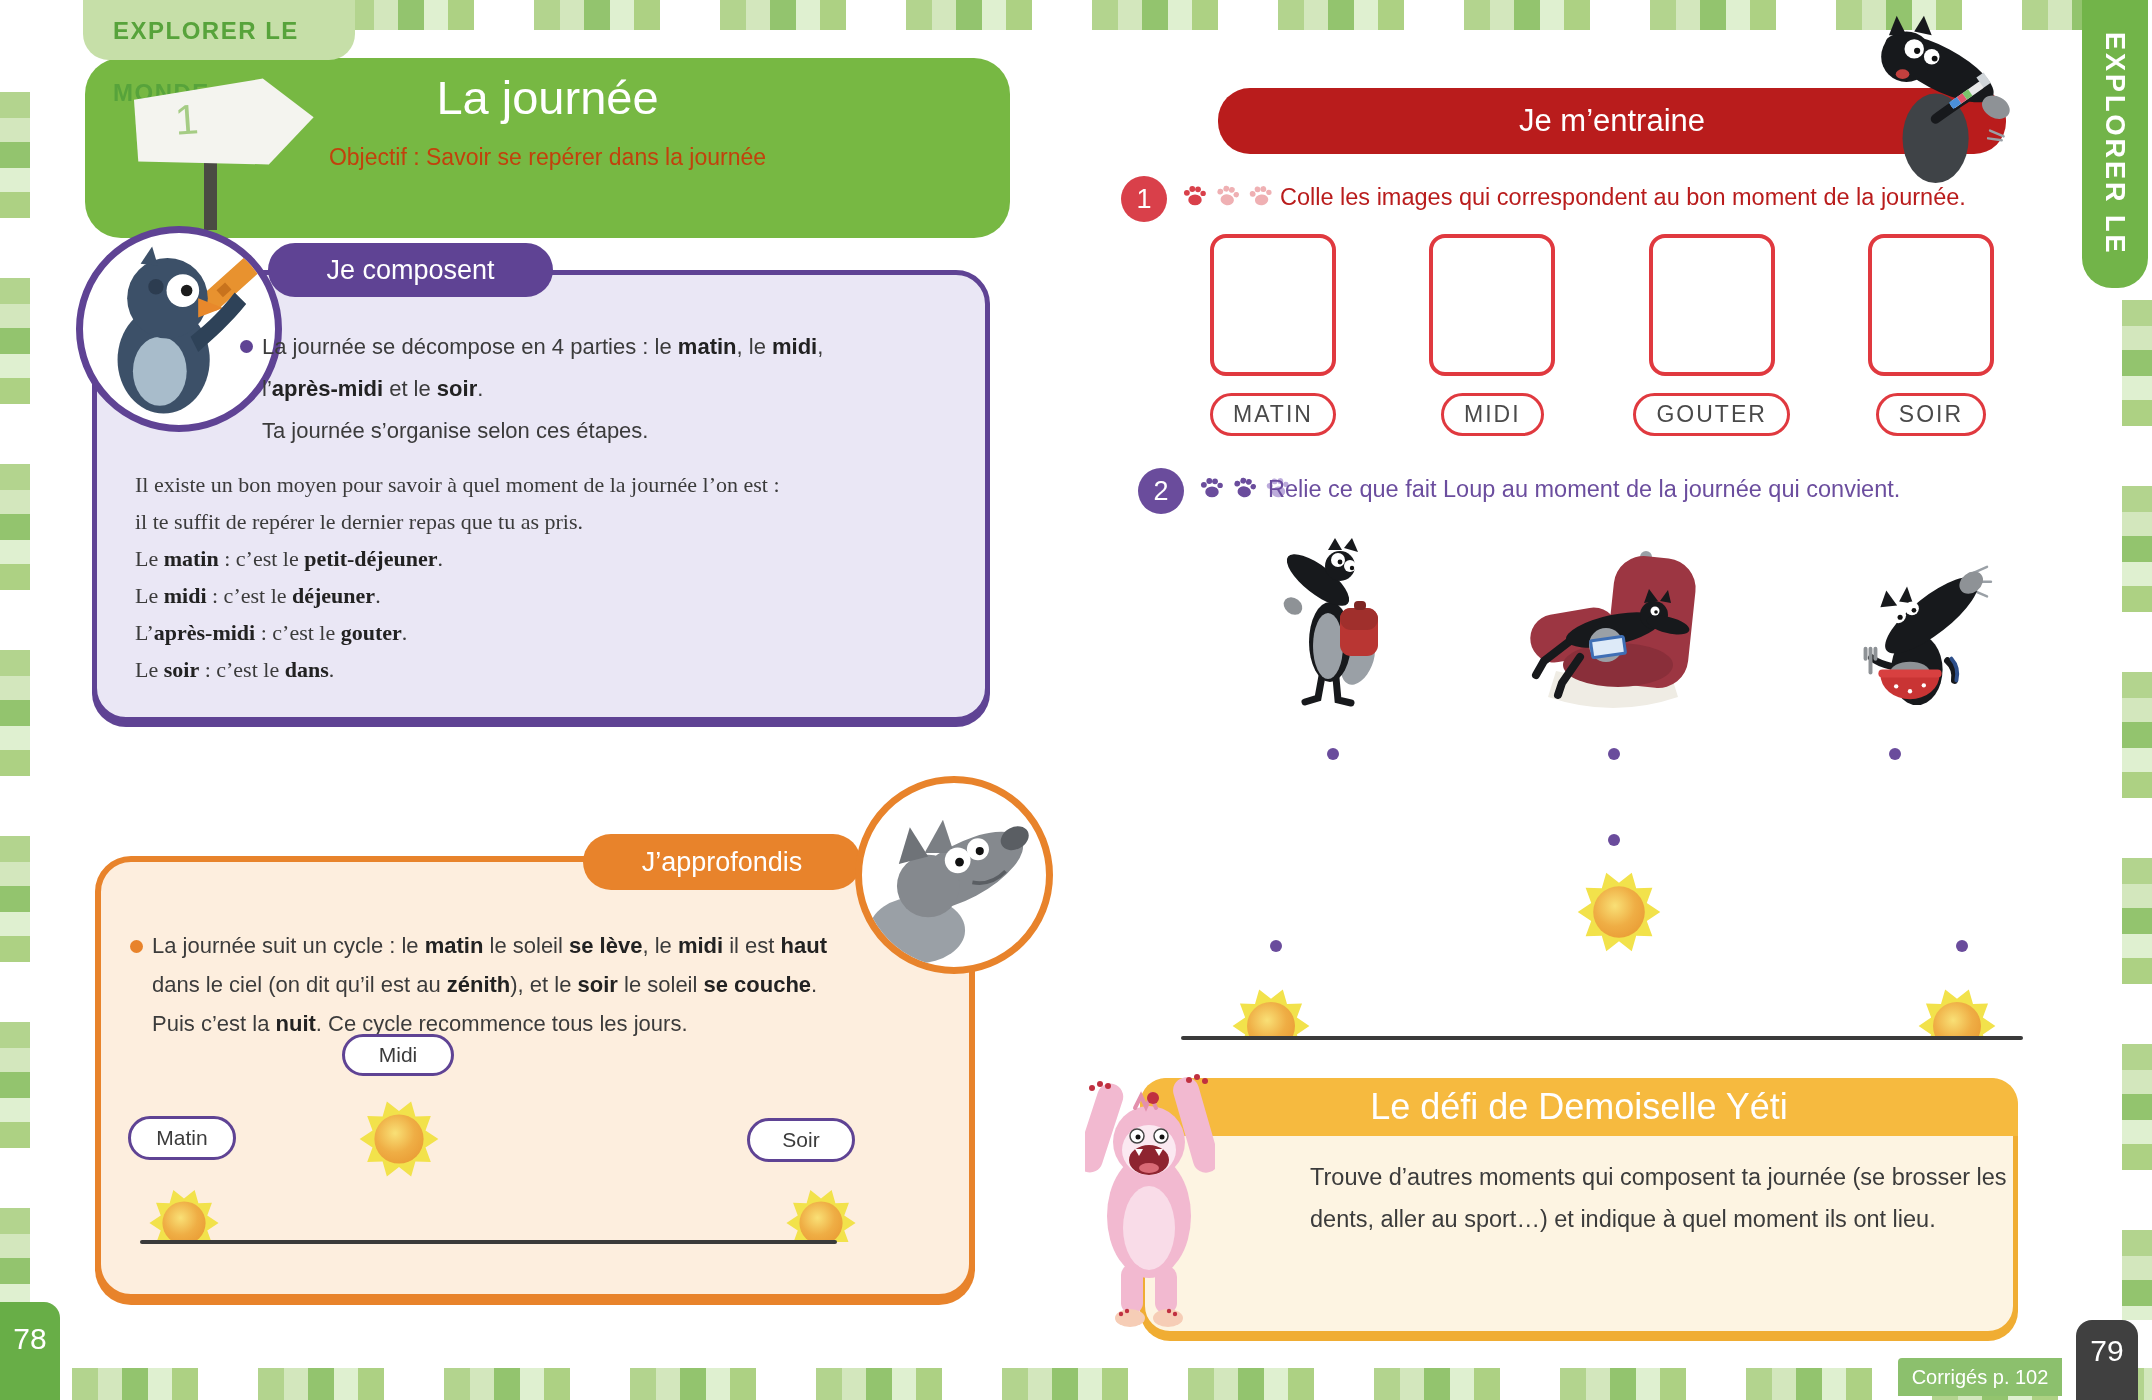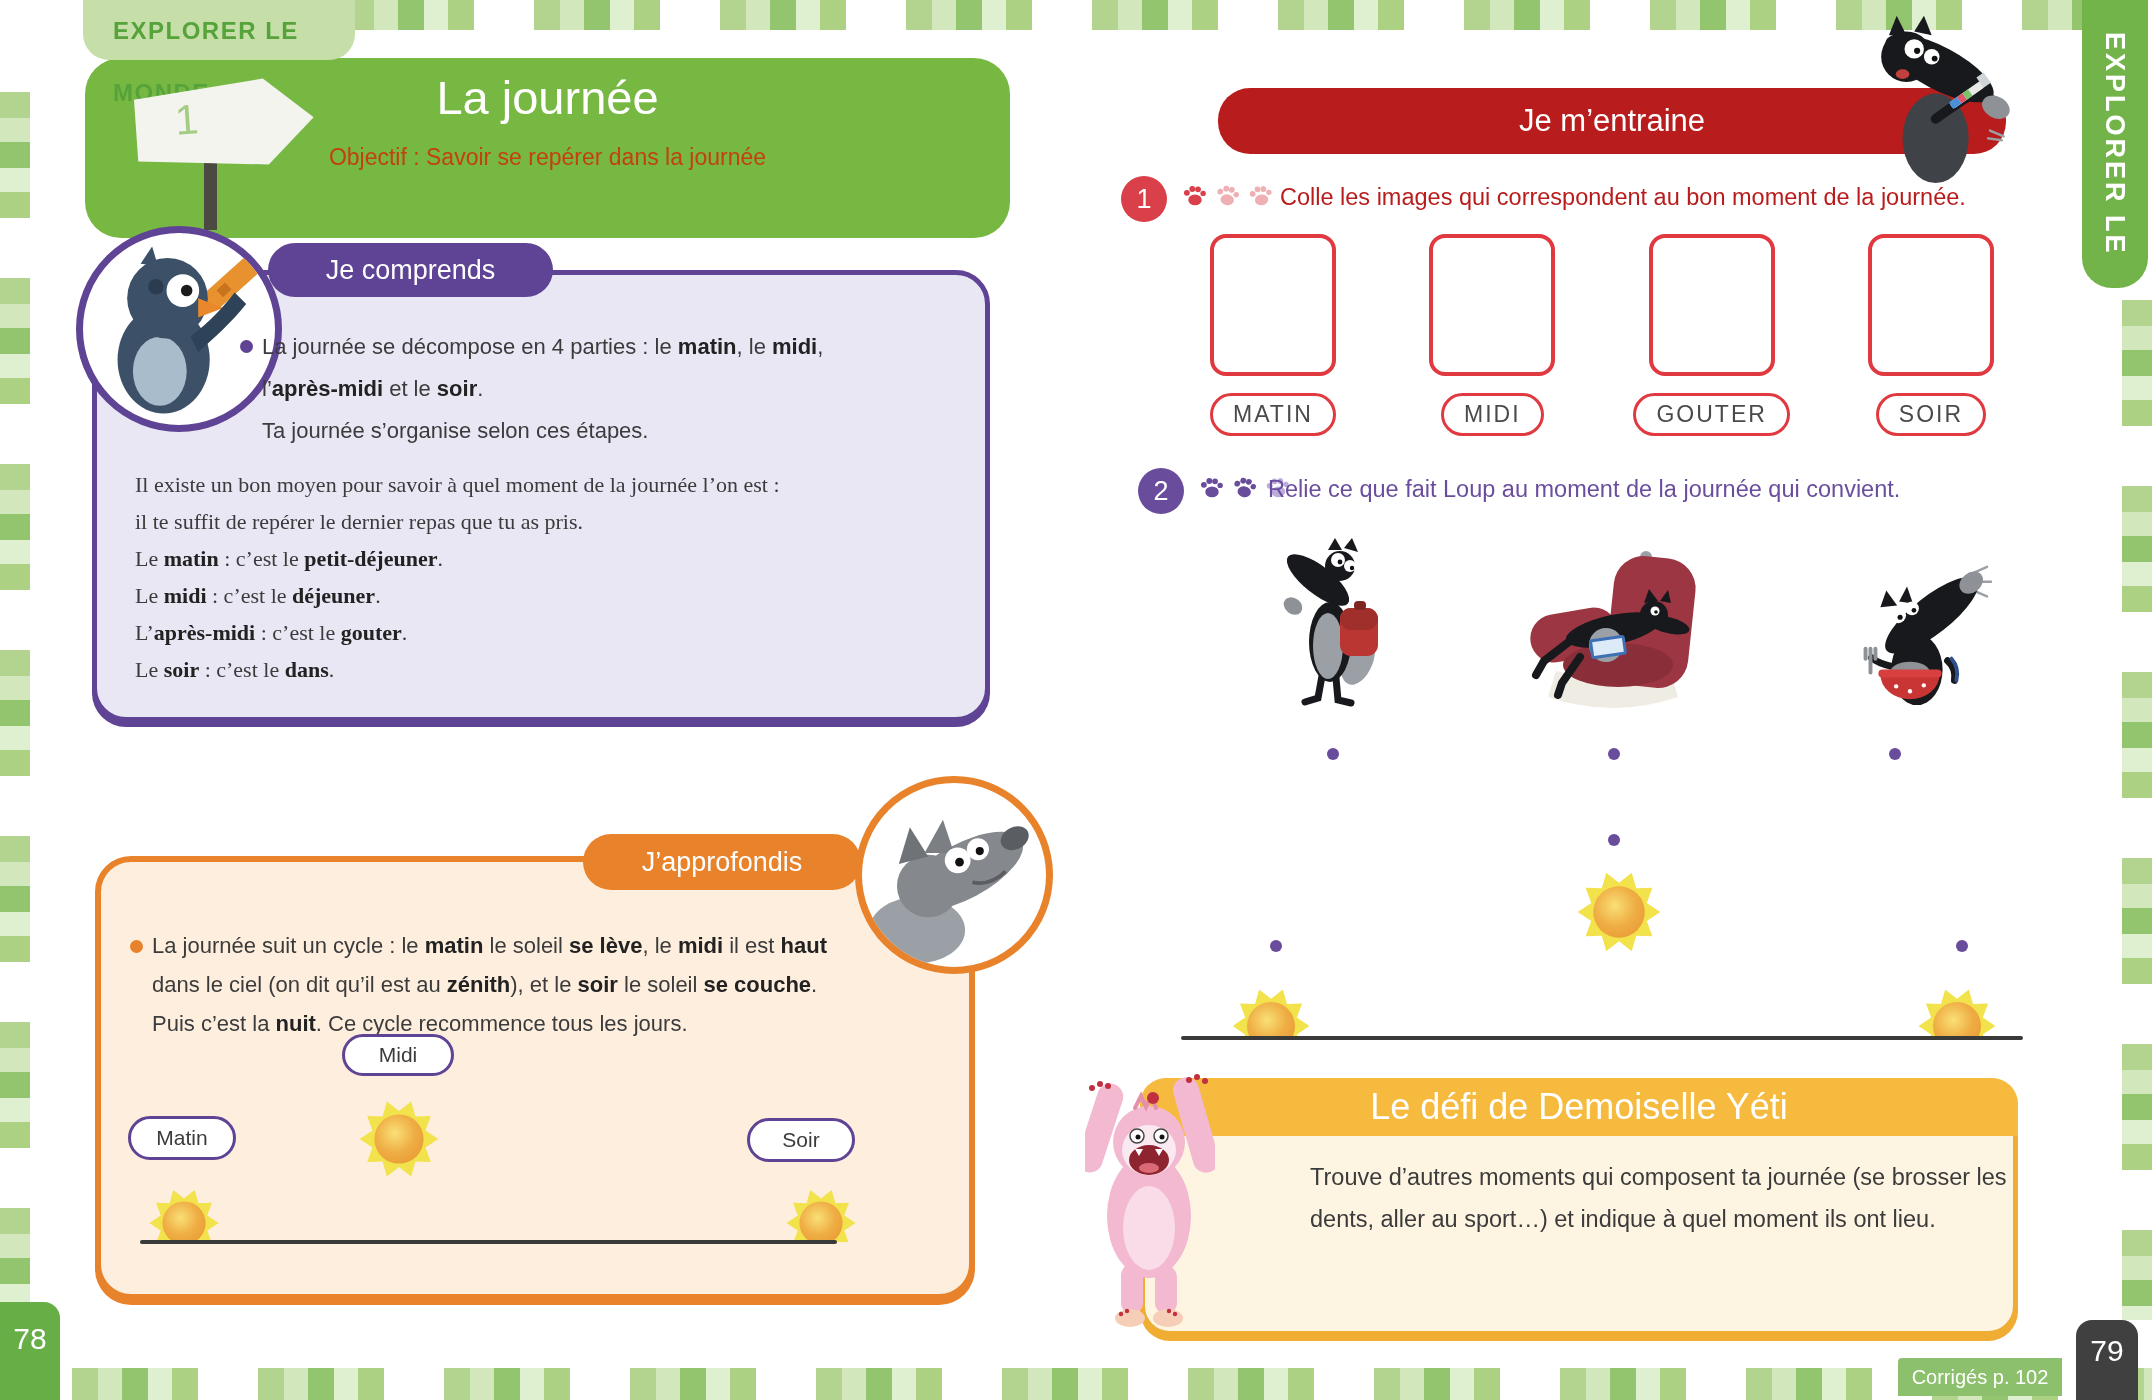--- a/index.html
+++ b/index.html
@@ -148,21 +148,21 @@
       <g transform="rotate(-4 100 48)">
         <polygon points="20,16 150,4 198,46 150,90 20,78" fill="#f4f4ef"></polygon>
       </g>
     </svg>
   </div>
   <div id="signpost-number">1</div>
   <div id="lesson-title">La journée</div>
   <div id="lesson-subtitle">Objectif : Savoir se repérer dans la journée</div>
 
   <div id="comprends-box" class="section-box"></div>
-  <div id="comprends-label">Je comprends</div>
+  <div id="comprends-label">Je composent</div>
   <div id="owl-avatar" class="avatar">
     <svg viewBox="0 0 100 100" width="192" height="192">
       <g transform="rotate(-42 76 28)">
           <rect x="62" y="22" width="46" height="11" rx="2" fill="#e8922f"></rect>
           <rect x="70" y="25" width="6" height="5" fill="#c8731d"></rect>
         </g>
       <ellipse cx="42" cy="66" rx="24" ry="28" fill="#3c5068"></ellipse>
       <ellipse cx="40" cy="72" rx="14" ry="18" fill="#a8bccb"></ellipse>
       <circle cx="44" cy="34" r="21" fill="#3c5068"></circle>
       <path d="M30 16 l6 -9 3 10 z" fill="#3c5068"></path>

